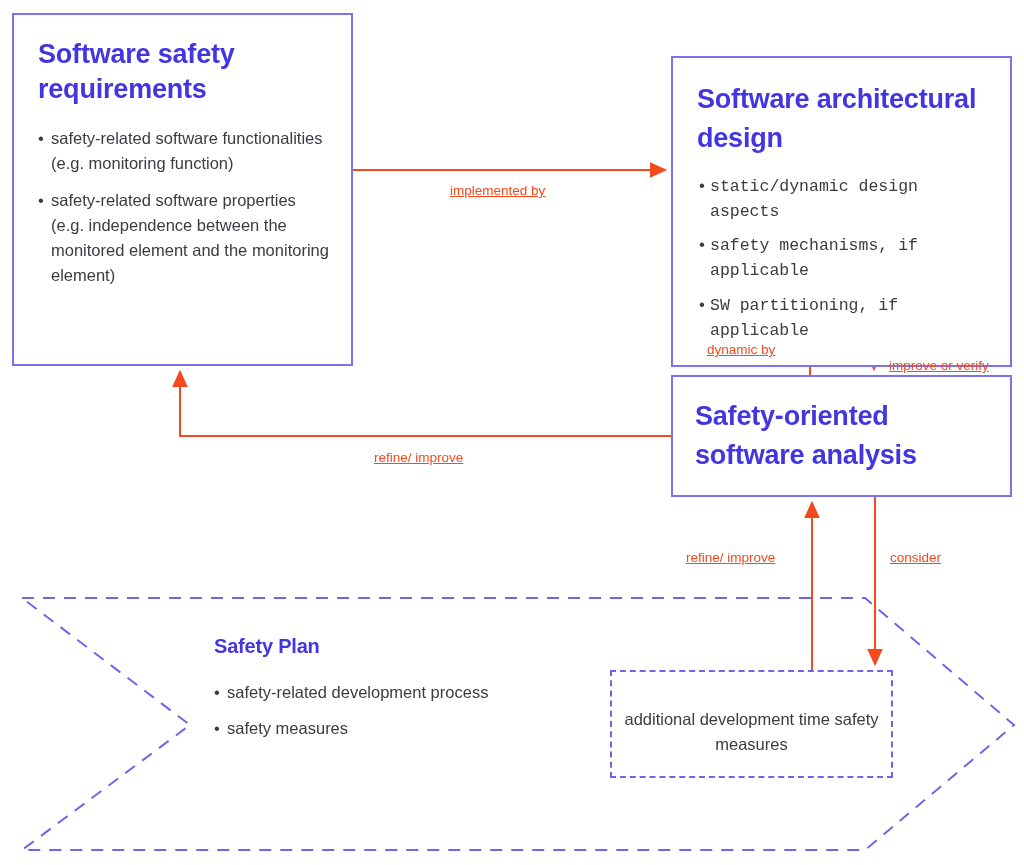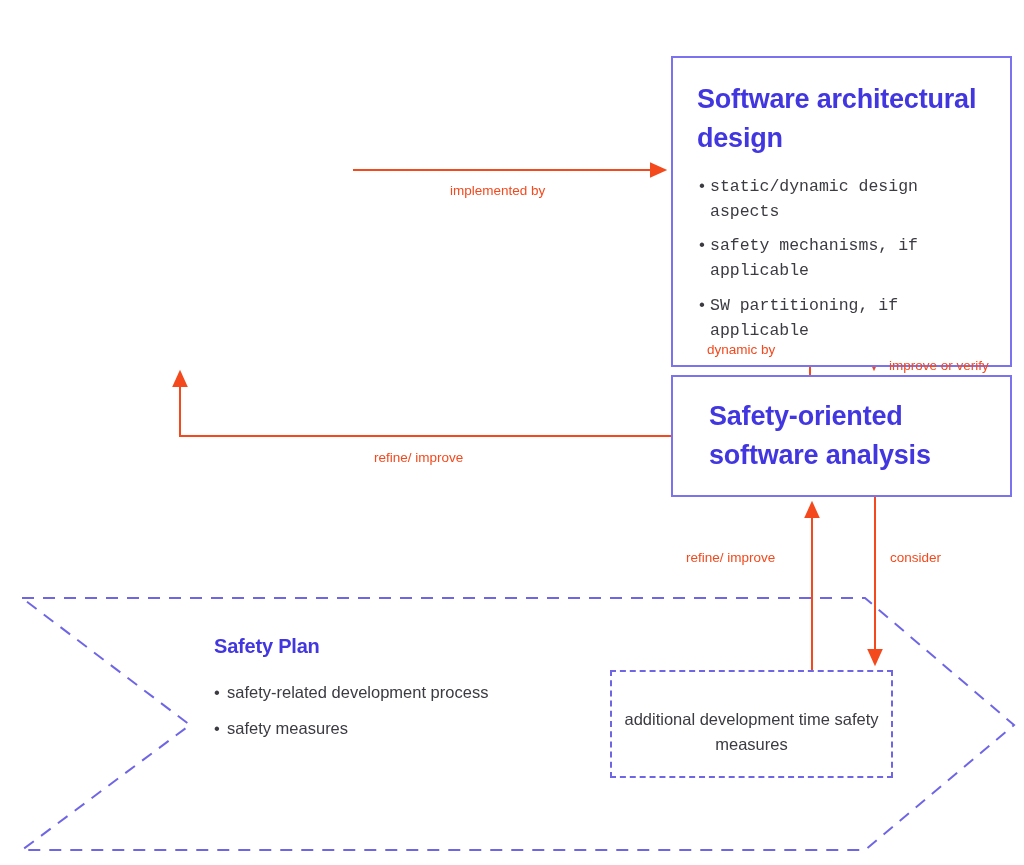--- a/index.html
+++ b/index.html
@@ -94,21 +94,21 @@
   #box-architecture .bullets li { margin-bottom: 10px; }
 
   
   #box-analysis {
     left: 671px;
     top: 375px;
     width: 341px;
     height: 122px;
     display: flex;
     align-items: center;
-    padding: 0 36px;
+    padding: 0 22px;
   }
   #box-analysis .box-title {
     font-size: 27px;
     line-height: 1.45;
   }
 
   
   #chevron-svg {
     position: absolute;
     left: 0;
@@ -162,20 +162,21 @@
     top: 0;
     width: 1024px;
     height: 865px;
     pointer-events: none;
   }
   .edge-label {
     position: absolute;
     color: #f4491d;
     font-size: 13.5px;
     white-space: nowrap;
+    text-decoration: underline;
   }
 </style>
 </head>
 <body>
 
 <div id="canvas">
 
   <svg id="chevron-svg" viewBox="0 0 1024 865" xmlns="http://www.w3.org/2000/svg">
     <polygon points="22,598 865,598 1014,725 865,850 22,850 190,725" fill="none" stroke="#6f66e6" stroke-width="2" stroke-dasharray="12 9" stroke-linejoin="miter"></polygon>
   </svg>
@@ -193,20 +194,27 @@
 
     <path d="M810,375 L810,330" fill="none" stroke="#f4491d" stroke-width="2" marker-end="url(#ah)"></path>
 
     <path d="M874,324 L874,369" fill="none" stroke="#f4491d" stroke-width="2" marker-end="url(#ah)"></path>
 
     <path d="M812,672 L812,503" fill="none" stroke="#f4491d" stroke-width="2" marker-end="url(#ah)"></path>
 
     <path d="M875,497 L875,664" fill="none" stroke="#f4491d" stroke-width="2" marker-end="url(#ah)"></path>
   </svg>
 
+  <div class="box" id="box-requirements">
+    <h2 class="box-title">Software safety requirements</h2>
+    <ul class="bullets">
+      <li>safety-related software functionalities (e.g. monitoring function)</li>
+      <li>safety-related software properties (e.g. independence between the monitored element and the monitoring element)</li>
+    </ul>
+  </div>
 
   <div class="box" id="box-architecture">
     <h2 class="box-title">Software architectural design</h2>
     <ul class="bullets">
       <li>static/dynamic design aspects</li>
       <li>safety mechanisms, if applicable</li>
       <li>SW partitioning, if applicable</li>
     </ul>
   </div>
 

